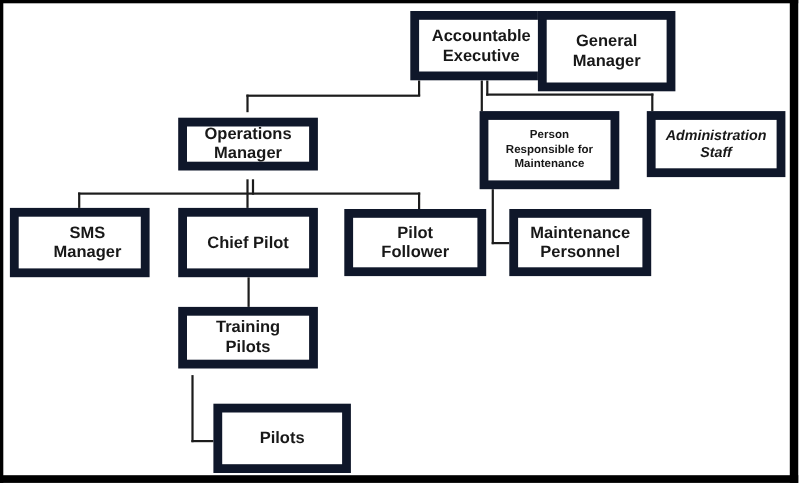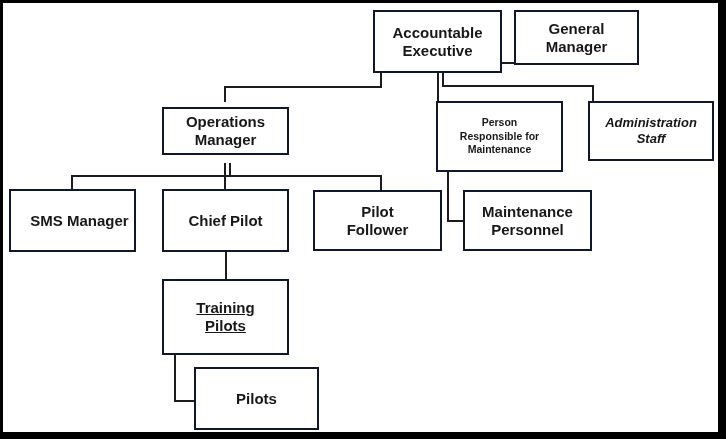--- a/index.html
+++ b/index.html
@@ -15,21 +15,21 @@
   }
 
   .frame-edge {
     position: absolute;
     background: #000000;
   }
 
   .node {
     position: absolute;
     background: #ffffff;
-    border: 2px solid #0f172a;
+    border: 8px solid #0f172a;
     display: flex;
     align-items: center;
     justify-content: center;
     text-align: center;
     font-weight: bold;
     color: #181818;
     font-size: 15px;
     line-height: 1.18;
     white-space: pre-line;
   }
@@ -76,21 +76,21 @@
   <div class="line" style="left:225px; top:252px; width:2px; height:28px;"></div>
 
   <div class="line" style="left:174px; top:341px; width:2px; height:61px;"></div>
   <div class="line" style="left:174px; top:400px; width:22px; height:2px;"></div>
 
   <div class="node" style="left:373px; top:10px; width:129px; height:63px;">
     <span>Accountable
 Executive</span>
   </div>
 
-  <div class="node" style="left:514px; top:10px; width:125px; height:55px;">
+  <div class="node" style="left:489px; top:10px; width:125px; height:73px;">
     <span>General
 Manager</span>
   </div>
 
   <div class="node" style="left:162px; top:107px; width:127px; height:48px;">
     <span>Operations
 Manager</span>
   </div>
 
   <div class="node small" style="left:436px; top:101px; width:127px; height:71px;">
@@ -115,21 +115,21 @@
   <div class="node" style="left:313px; top:190px; width:129px; height:61px;">
     <span>Pilot
 Follower</span>
   </div>
 
   <div class="node" style="left:463px; top:190px; width:129px; height:61px;">
     <span>Maintenance
 Personnel</span>
   </div>
 
-  <div class="node" style="left:162px; top:279px; width:127px; height:76px;text-decoration:underline;">
+  <div class="node" style="left:162px; top:279px; width:127px; height:56px;">
     <span>Training
 Pilots</span>
   </div>
 
   <div class="node" style="left:194px; top:367px; width:125px; height:63px;">
     <span>Pilots</span>
   </div>
 
 </div>
 

